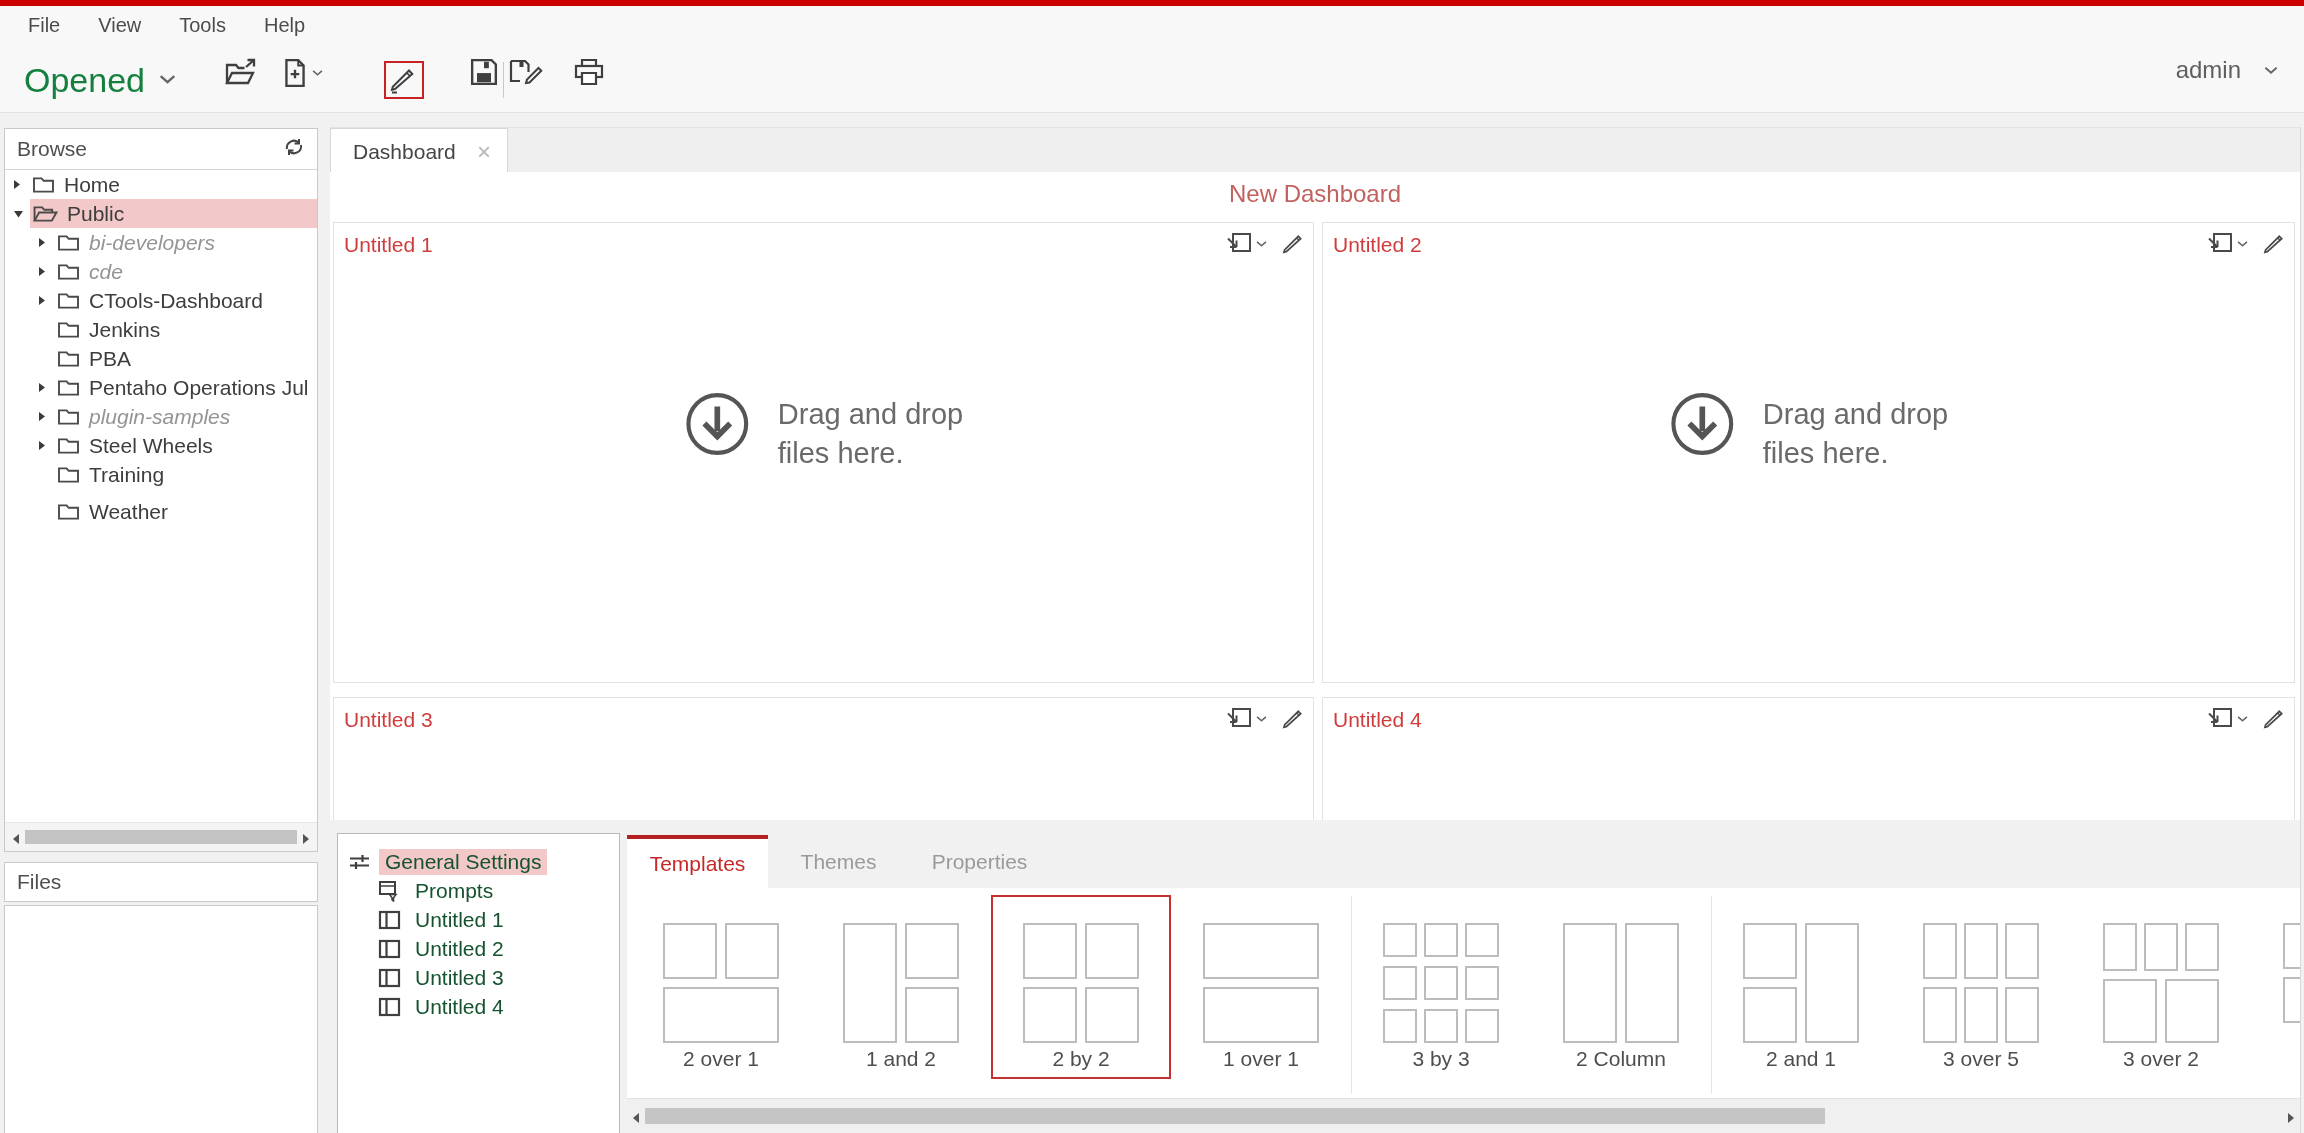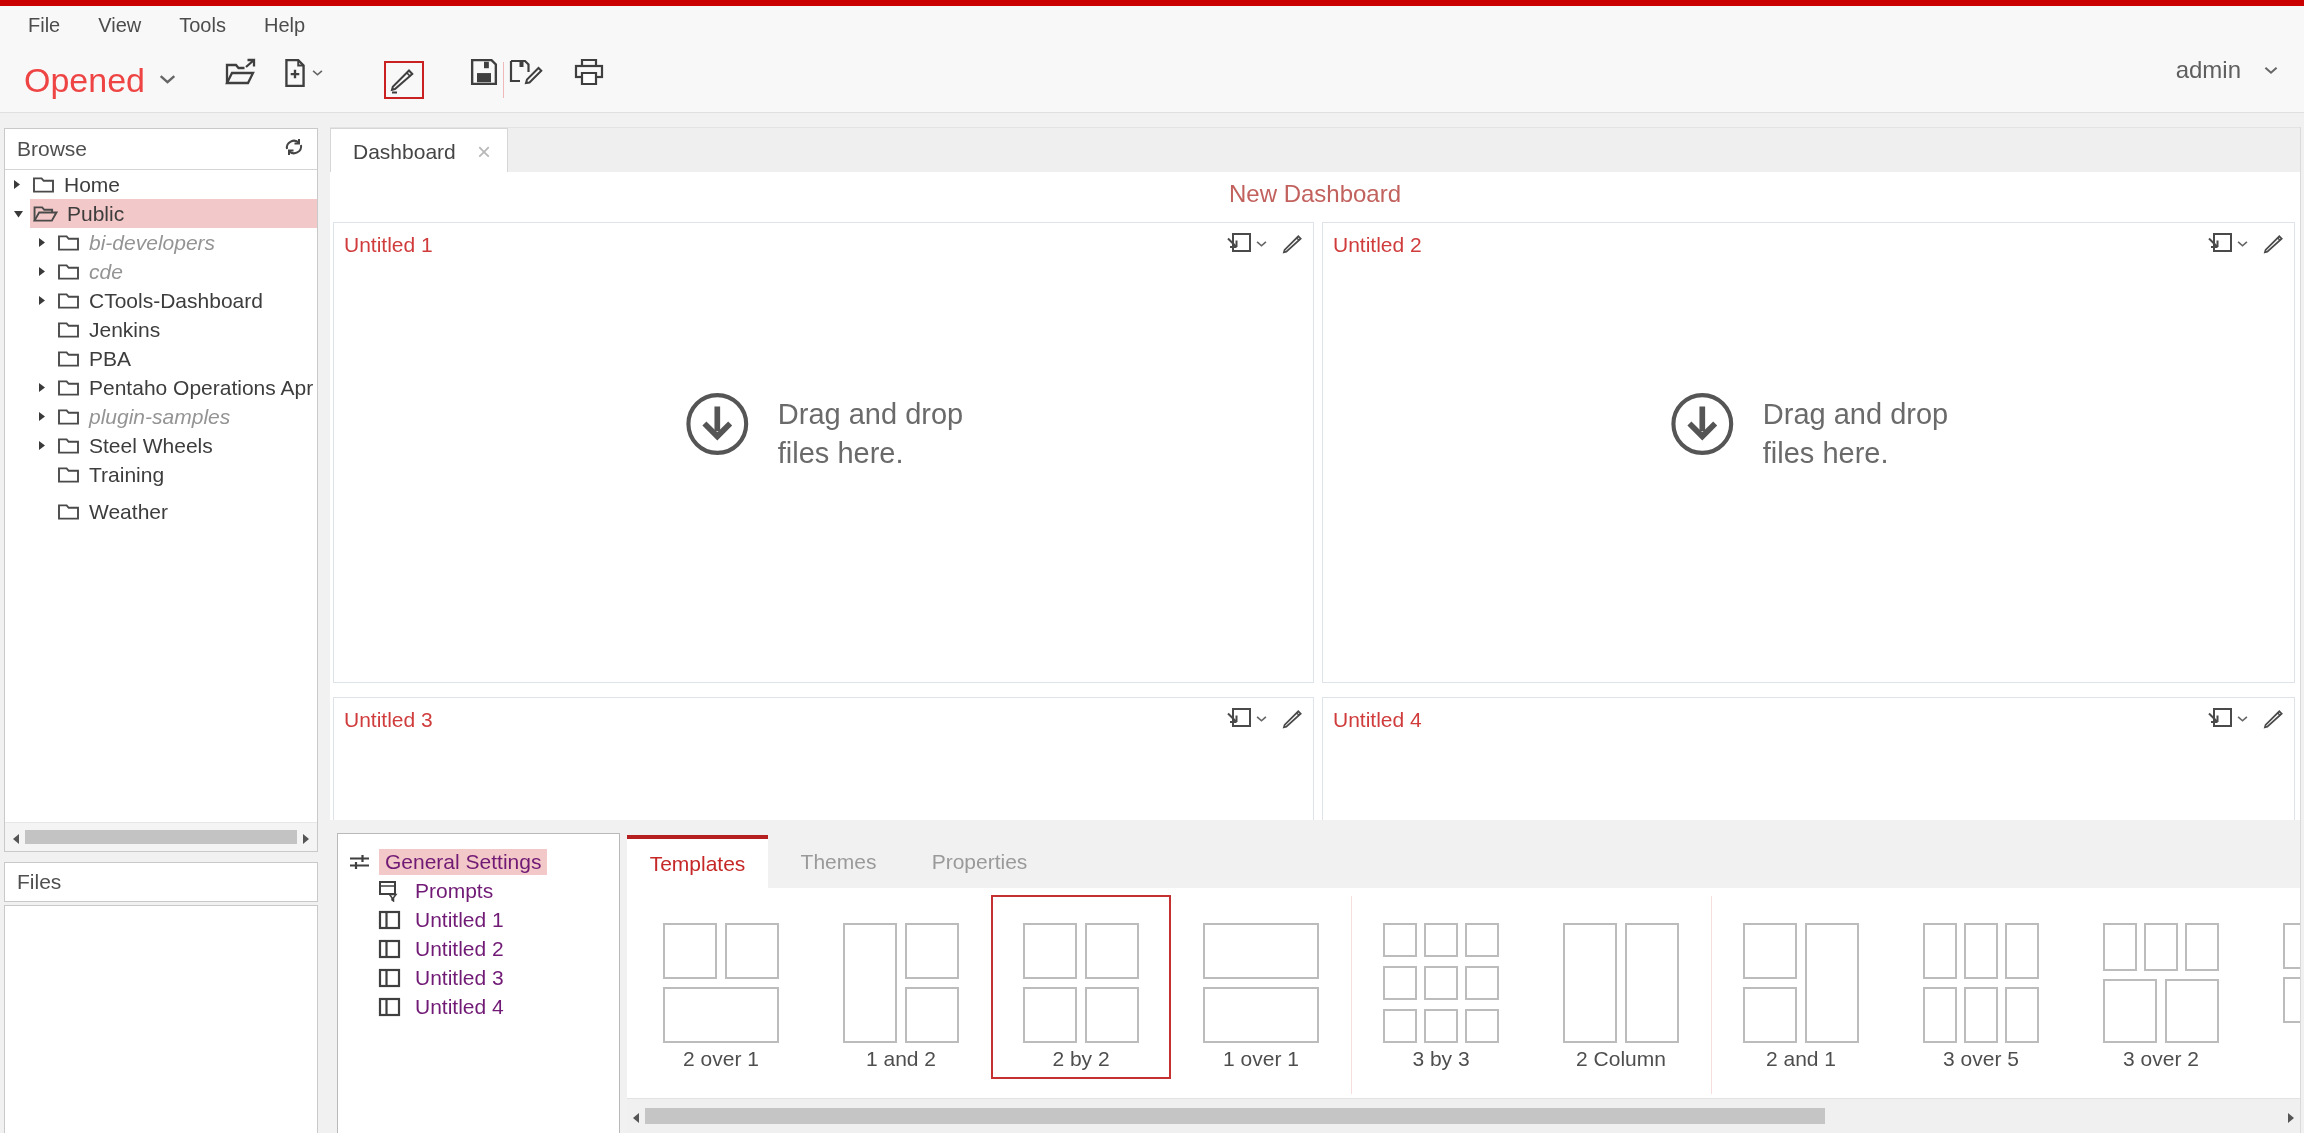--- a/index.html
+++ b/index.html
@@ -3,21 +3,21 @@
 <meta charset="utf-8">
 <style>
 html,body{margin:0;padding:0}
 #screen{position:relative;width:2304px;height:1133px;background:#f1f1f1;overflow:hidden;
   font-family:"Liberation Sans","DejaVu Sans",sans-serif;color:#3d3d3d}
 .stripe{position:absolute;left:0;top:0;width:100%;height:6px;background:#cb0000}
 .topbar{position:absolute;left:0;top:6px;width:100%;height:106px;background:#f8f8f8;border-bottom:1px solid #e0e0e0}
 .menubar{position:absolute;left:28px;top:0;height:38px;display:flex;gap:38px;align-items:center}
 .menu-item{font-size:20px;color:#4c4c4c;cursor:default}
 .opened{position:absolute;left:24px;top:44px;height:60px;display:flex;align-items:center;gap:14px;cursor:pointer}
-.opened .lbl{font-size:34px;color:#ef4444}
+.opened .lbl{font-size:34px;color:#15803d}
 .tbtn{position:absolute;top:52px;display:flex;align-items:center;gap:4px;cursor:pointer}
 .tbtn svg.main{display:block}
 .tbtn.boxed{border:2px solid #c92121;padding:3px 4px}
 .tb-sep{position:absolute;left:503px;top:56px;width:1px;height:36px;background:#f0b9b9}
 .user{position:absolute;right:26px;top:50px;display:flex;gap:23px;align-items:center;cursor:pointer}
 .user .lbl{font-size:24px;color:#5f5f5f}
 .panel-box{position:absolute;background:#fff;border:1px solid #c9c9c9;box-sizing:border-box}
 #browse-box{left:4px;top:128px;width:314px;height:724px}
 .box-header{height:40px;border-bottom:1px solid #d4d4d4;display:flex;align-items:center;padding:0 12px;font-size:21px;color:#4f4f4f}
 .box-header .sp{flex:1}
@@ -43,21 +43,21 @@
 .ptitle{position:absolute;left:10px;top:10px;font-size:21px;color:#d03c3c}
 .pactions{position:absolute;right:8px;top:8px;display:flex;align-items:center;gap:15px}
 .pactions .grp{display:flex;align-items:center;gap:3px;cursor:pointer}
 .dropzone{position:absolute;left:50%;top:168px;transform:translateX(-50%);display:flex;align-items:flex-start;gap:28px}
 .drop-text{font-size:29px;color:#6a6a6a;line-height:39px;padding-top:4px}
 #bottom{position:absolute;left:330px;top:820px;width:1970px;height:313px;background:#f1f1f1;z-index:5;overflow:hidden}
 #objects-box{position:absolute;left:7px;top:13px;width:283px;height:310px;background:#fff;border:1px solid #b9b9b9;box-sizing:border-box}
 #objects-box .box-header{border-bottom:1px solid #e2e2e2;height:42px}
 #objects-list{padding-top:13px}
 .obj-row{display:flex;align-items:center;height:29px;gap:8px;cursor:pointer}
-.obj-label{font-size:21px;color:#701a75;padding:1px 6px;white-space:nowrap}
+.obj-label{font-size:21px;color:#14532d;padding:1px 6px;white-space:nowrap}
 .obj-row.selected .obj-label{background:#f3c8c8}
 #bottom-tabs{position:absolute;left:297px;top:15px;height:53px;display:flex}
 .btab{width:141px;display:flex;align-items:center;justify-content:center;font-size:21px;color:#9a9a9a;cursor:pointer;box-sizing:border-box}
 .btab.active{background:#fff;border-top:4px solid #b51f1f;color:#c62828}
 #templates-area{position:absolute;left:297px;top:68px;width:1673px;height:210px;background:#fff;overflow:hidden;display:flex;padding:7px 0 0 4px;box-sizing:border-box}
 .titem{position:relative;width:180px;height:184px;flex:none;border:2px solid transparent;box-sizing:border-box;cursor:pointer}
 .titem.selected{border-color:#c53030}
 .thumb{position:absolute;left:50%;transform:translateX(-50%);top:26px;width:116px;height:120px}
 .cell{position:absolute;border:2px solid #bcbcbc;background:#fff;box-sizing:border-box}
 .tlabel{position:absolute;bottom:6px;width:100%;text-align:center;font-size:21px;color:#4e4e4e}
@@ -271,21 +271,21 @@
             <svg width="8" height="11" viewBox="0 0 8 10">
               <path d="M1 .5l6 4.5-6 4.5z" fill="#3a3a3a"></path>
             </svg>
           </span>
           <div class="row-body">
             <span style="display: flex; flex: 0 0 auto;">
               <svg width="23" height="19" viewBox="0 0 24 20">
                 <path d="M2 17.5V3.5h8l2.2 2.6H22v11.4z" fill="none" stroke="#4a4a4a" stroke-width="2"></path>
               </svg>
             </span>
-            <span class="tree-label">Pentaho Operations Apr</span>
+            <span class="tree-label">Pentaho Operations Jul</span>
           </div>
         </div>
         <div class="tree-row italic" style="padding-left: 33px;">
           <span class="expander">
             <svg width="8" height="11" viewBox="0 0 8 10">
               <path d="M1 .5l6 4.5-6 4.5z" fill="#3a3a3a"></path>
             </svg>
           </span>
           <div class="row-body">
             <span style="display: flex; flex: 0 0 auto;">

